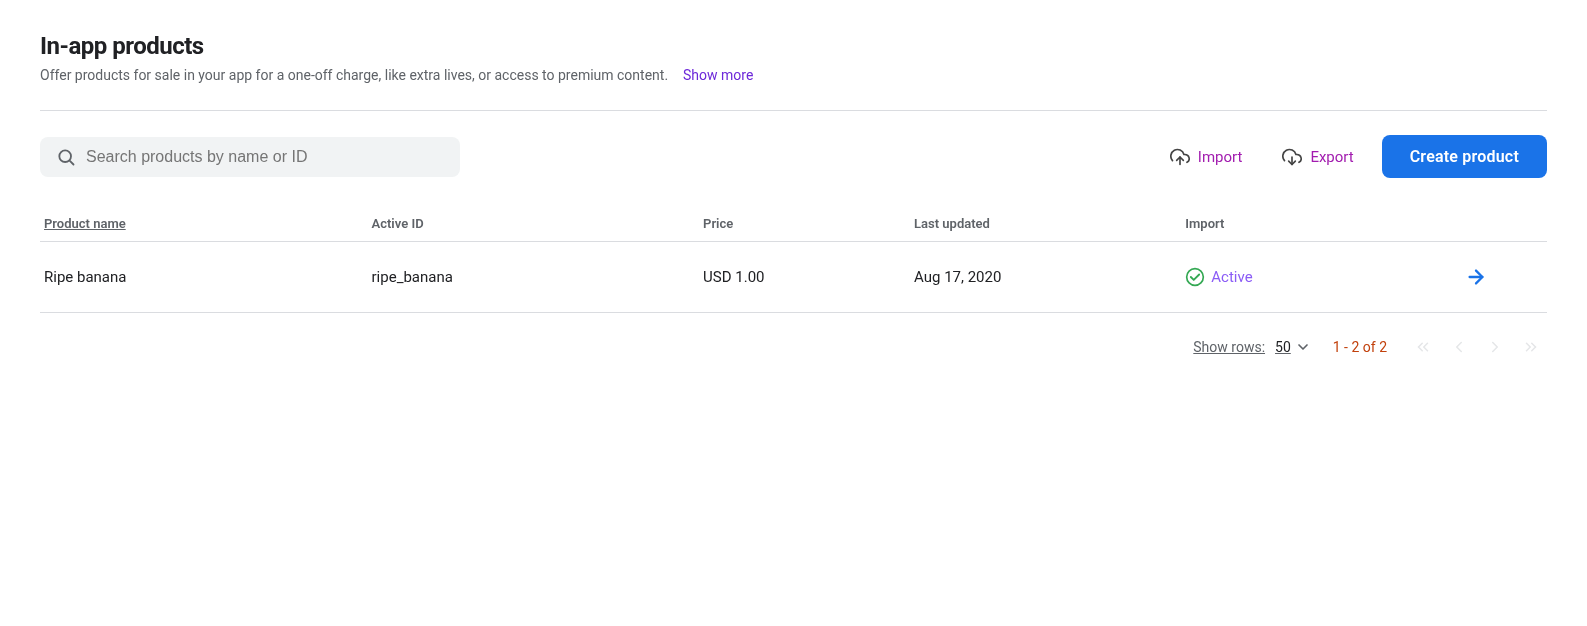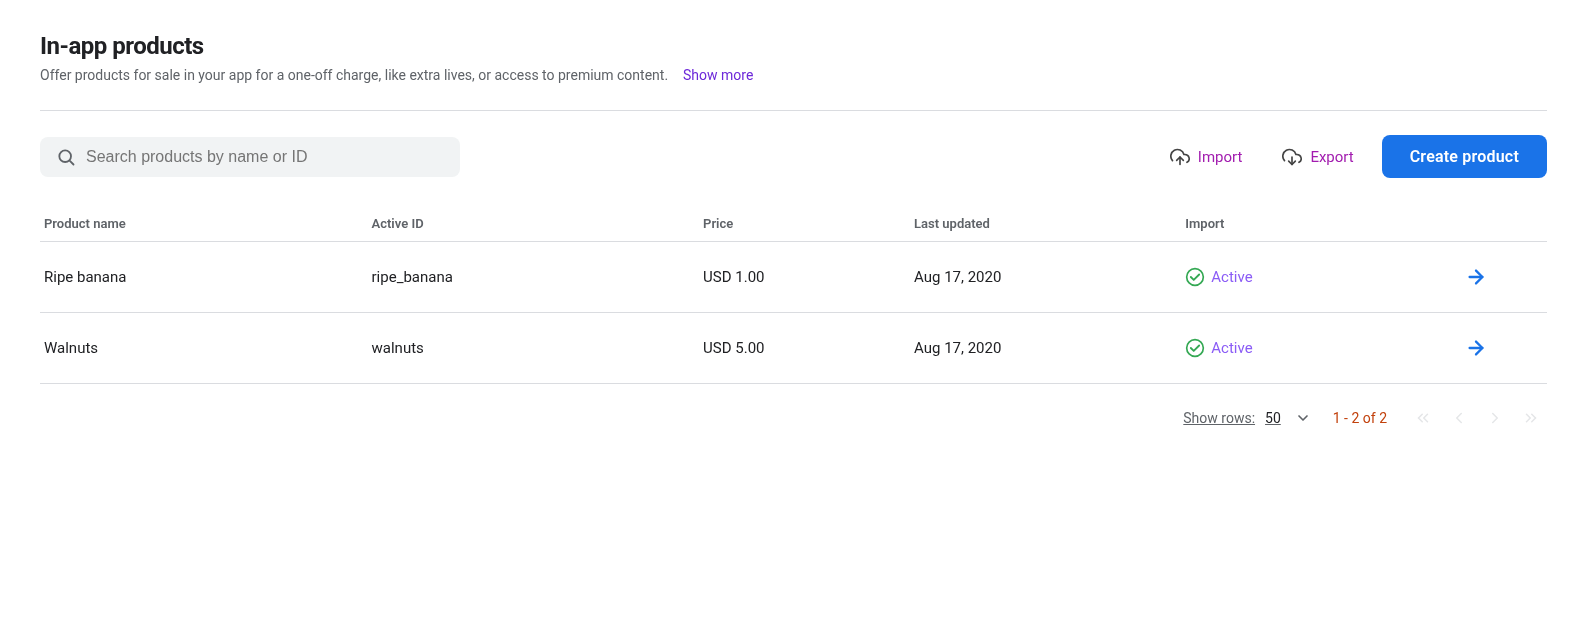--- a/index.html
+++ b/index.html
@@ -176,21 +176,21 @@
     .rows-select-container {
       display: flex;
       align-items: center;
       gap: 8px;
       text-decoration: underline;
     }
 
     .rows-select {
       display: flex;
       align-items: center;
-      gap: 14px;
+      gap: 4px;
       cursor: pointer;
       font-size: 14px;
       color: #202124;
       border: none;
       background: none;
       font-family: inherit;
       padding: 4px 2px;
     }
 
     .page-info {
@@ -217,21 +217,21 @@
       justify-content: center;
       border-radius: 50%;
       padding: 0;
     }
 
     .nav-btn:disabled {
       opacity: 0.4;
       cursor: default;
     }
 
-    .col-name { width: 22%; }
+    .col-name { width: 22%; text-decoration: underline; }
     .col-id { width: 22%; }
     .col-price { width: 14%; }
     .col-updated { width: 18%; }
     .col-status { width: 18%; }
     .col-arrow { width: 6%; }
   </style>
 </head>
 <body>
 
 <h1 class="page-title">In-app products</h1>
@@ -303,43 +303,20 @@
       </td>
       <td class="arrow-cell">
         <button class="arrow-btn">
           <svg width="22" height="22" viewBox="0 0 24 24" fill="none" stroke="#1a73e8" stroke-width="2.5" stroke-linecap="round" stroke-linejoin="round">
             <line x1="5" y1="12" x2="19" y2="12"></line>
             <polyline points="12 5 19 12 12 19"></polyline>
           </svg>
         </button>
       </td>
     </tr>
-      <tr>
-      <td>Walnuts</td>
-      <td>walnuts</td>
-      <td>USD 5.00</td>
-      <td>Aug 17, 2020</td>
-      <td>
-        <div class="status-cell">
-          <svg class="status-icon" viewBox="0 0 24 24" fill="none">
-            <circle cx="12" cy="12" r="10" stroke="#34a853" stroke-width="2"></circle>
-            <polyline points="7 12 10.5 15.5 17 9" stroke="#34a853" stroke-width="2.2" stroke-linecap="round" stroke-linejoin="round"></polyline>
-          </svg>
-          <span>Active</span>
-        </div>
-      </td>
-      <td class="arrow-cell">
-        <button class="arrow-btn">
-          <svg width="22" height="22" viewBox="0 0 24 24" fill="none" stroke="#1a73e8" stroke-width="2.5" stroke-linecap="round" stroke-linejoin="round">
-            <line x1="5" y1="12" x2="19" y2="12"></line>
-            <polyline points="12 5 19 12 12 19"></polyline>
-          </svg>
-        </button>
-      </td>
-    </tr>
     </tbody>
 </table>
 
 <div class="pagination-bar">
   <div class="rows-select-container">
     <span>Show rows:</span>
     <button class="rows-select">
       <span>50</span>
       <svg width="16" height="16" viewBox="0 0 24 24" fill="none" stroke="#5f6368" stroke-width="2.5" stroke-linecap="round" stroke-linejoin="round">
         <polyline points="6 9 12 15 18 9"></polyline>

